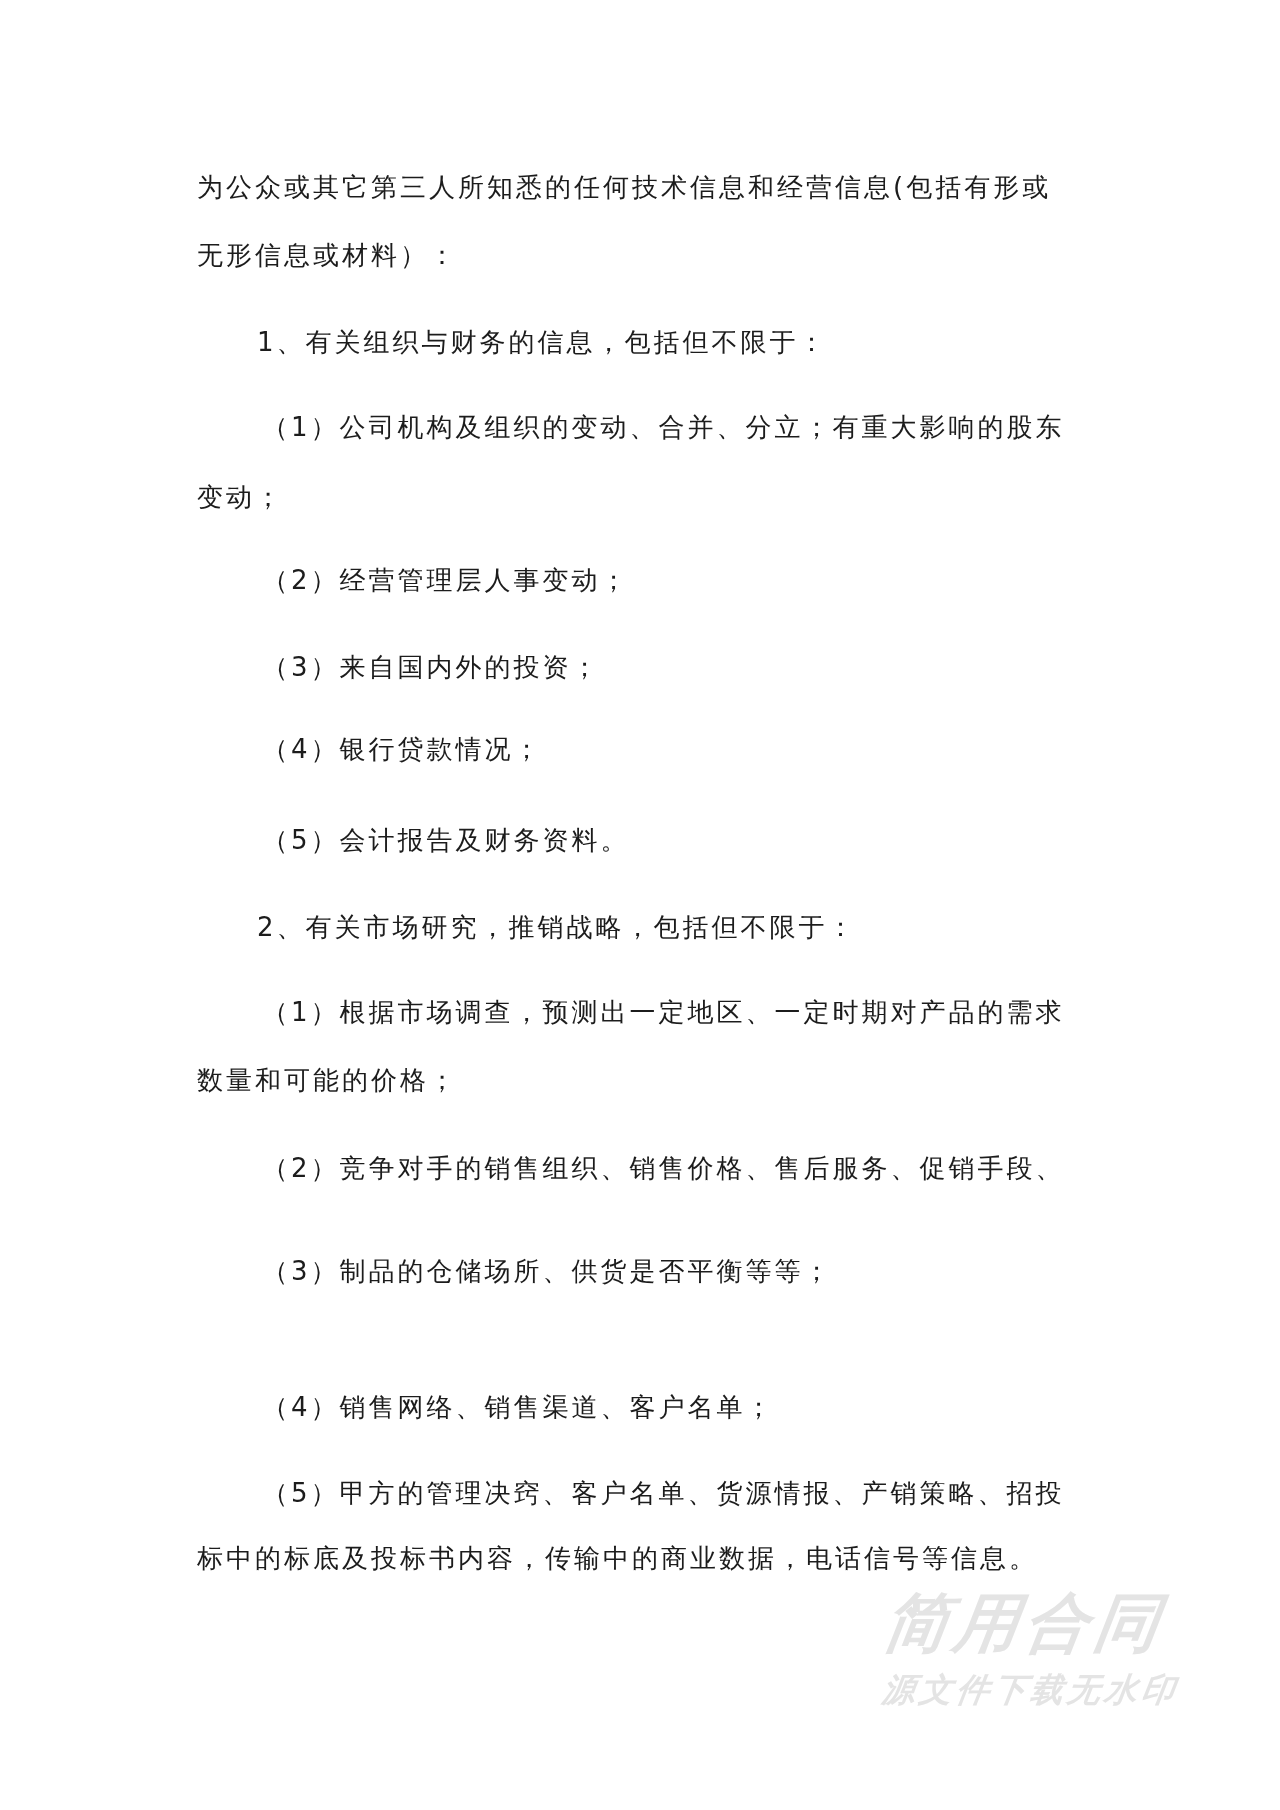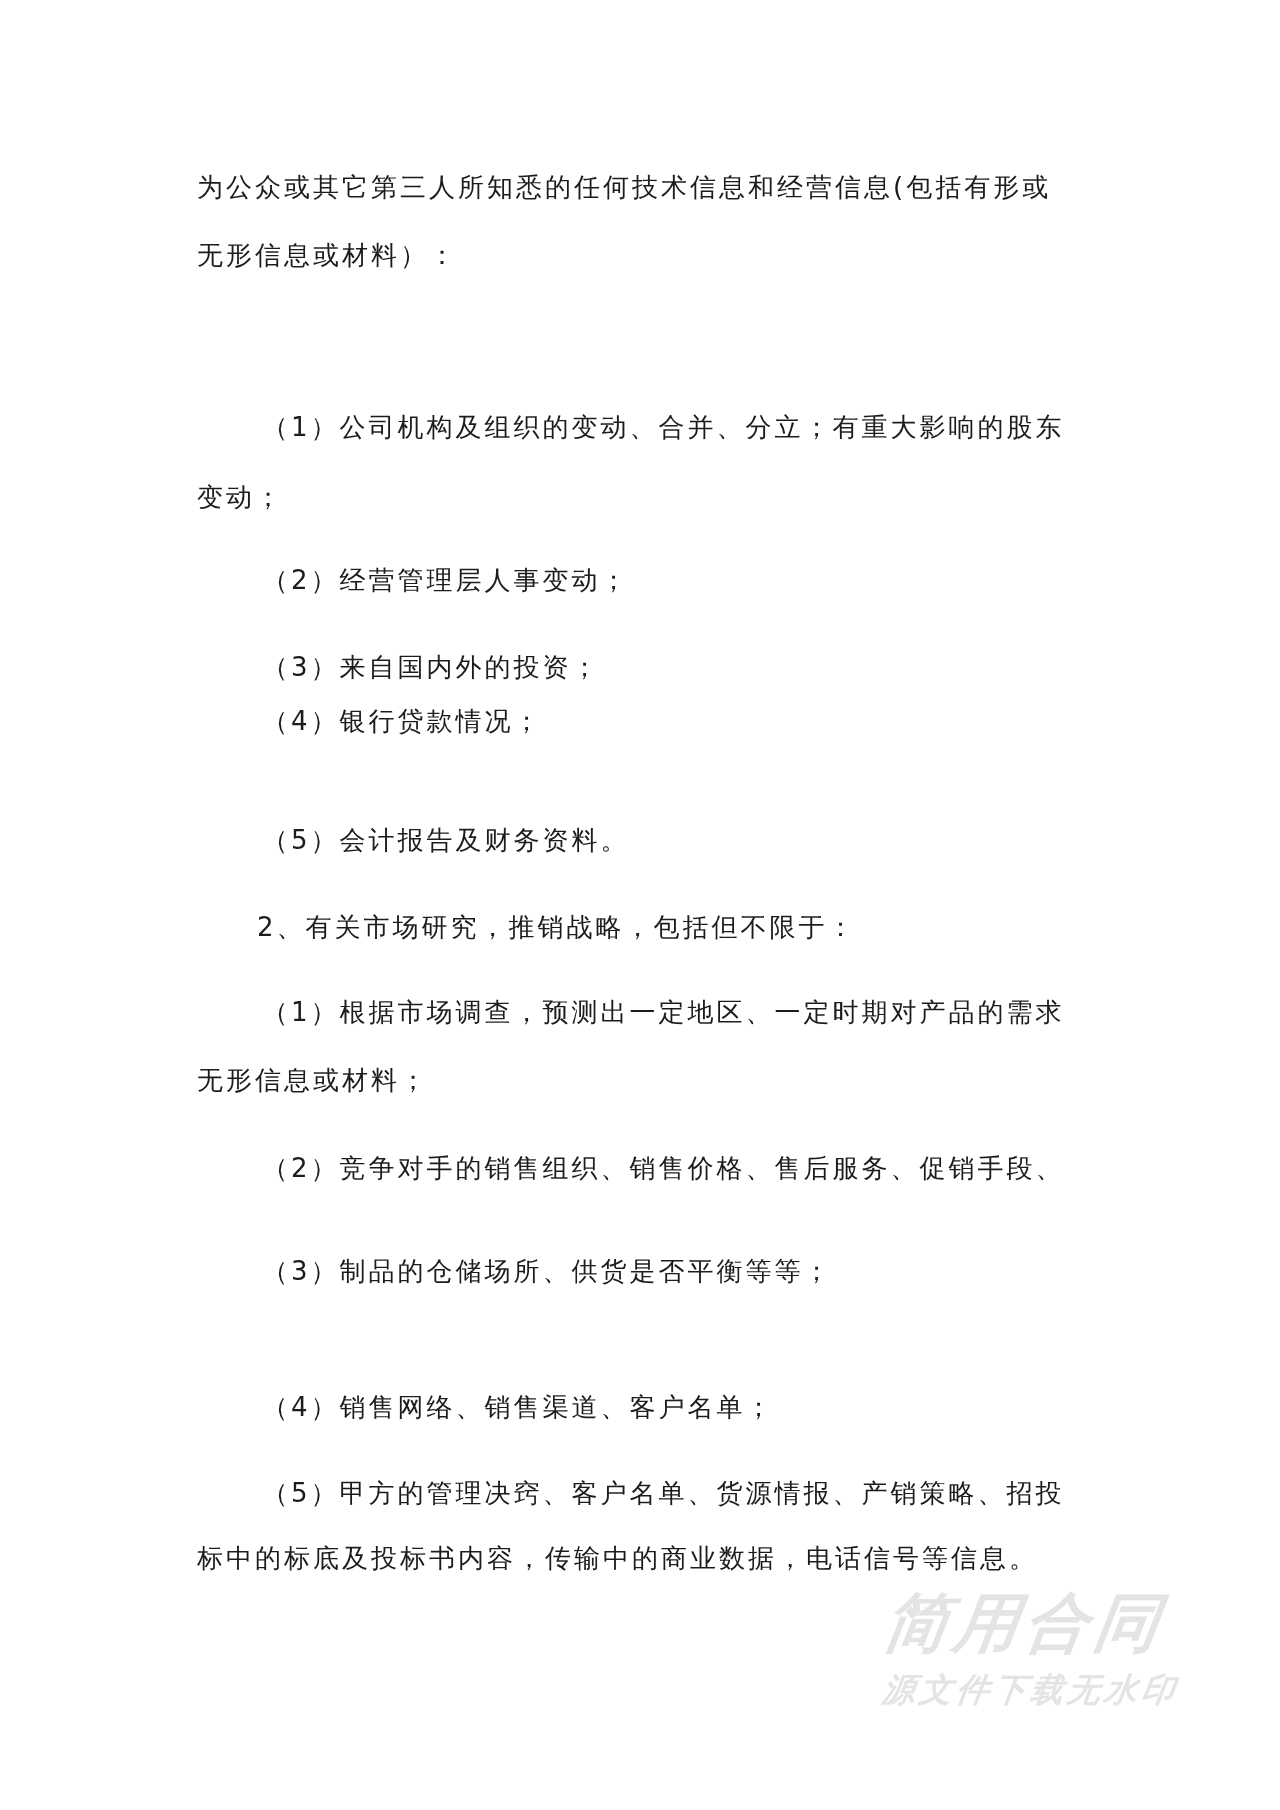--- a/index.html
+++ b/index.html
@@ -65,30 +65,31 @@
   }
 </style>
 </head>
 <body>
 
 <div class="page">
 
   <div class="line" style="top:170px">为公众或其它第三人所知悉的任何技术信息和经营信息(包括有形或</div>
   <div class="line" style="top:238px">无形信息或材料）：</div>
 
+  <div class="line indent-1" style="top:325px">1、有关组织与财务的信息，包括但不限于：</div>
   <div class="line indent-2" style="top:410px">（1）公司机构及组织的变动、合并、分立；有重大影响的股东</div>
   <div class="line" style="top:480px">变动；</div>
   <div class="line indent-2" style="top:563px">（2）经营管理层人事变动；</div>
   <div class="line indent-2" style="top:650px">（3）来自国内外的投资；</div>
-  <div class="line indent-2" style="top:704px">（4）银行贷款情况；</div>
+  <div class="line indent-2" style="top:732px">（4）银行贷款情况；</div>
   <div class="line indent-2" style="top:823px">（5）会计报告及财务资料。</div>
 
   <div class="line indent-1" style="top:910px">2、有关市场研究，推销战略，包括但不限于：</div>
   <div class="line indent-2" style="top:995px">（1）根据市场调查，预测出一定地区、一定时期对产品的需求</div>
-  <div class="line" style="top:1063px">无形信息或材料；</div>
+  <div class="line" style="top:1063px">数量和可能的价格；</div>
   <div class="line indent-2" style="top:1151px">（2）竞争对手的销售组织、销售价格、售后服务、促销手段、</div>
   <div class="line indent-2" style="top:1254px">（3）制品的仓储场所、供货是否平衡等等；</div>
   <div class="line indent-2" style="top:1390px">（4）销售网络、销售渠道、客户名单；</div>
   <div class="line indent-2" style="top:1476px">（5）甲方的管理决窍、客户名单、货源情报、产销策略、招投</div>
   <div class="line" style="top:1541px">标中的标底及投标书内容，传输中的商业数据，电话信号等信息。</div>
 
   <div class="watermark">
     <div class="wm-title">简用合同</div>
     <div class="wm-sub">源文件下载无水印</div>
   </div>

